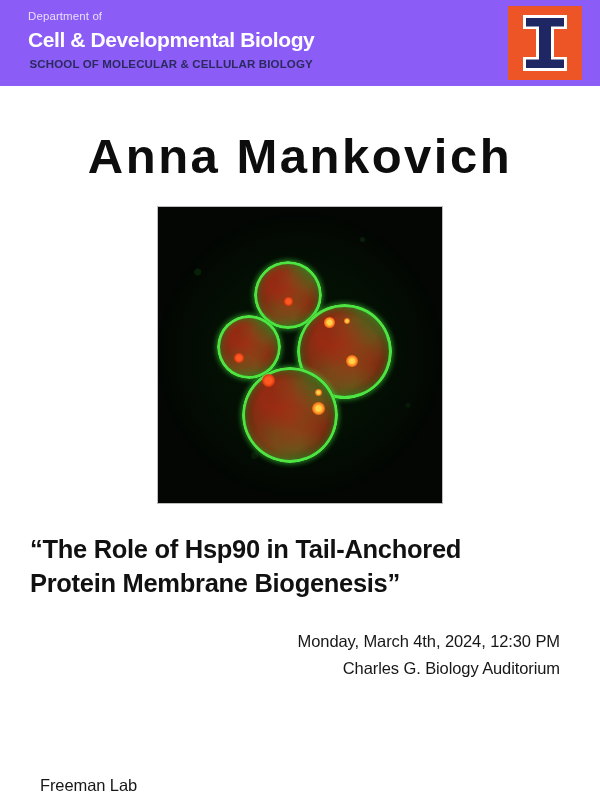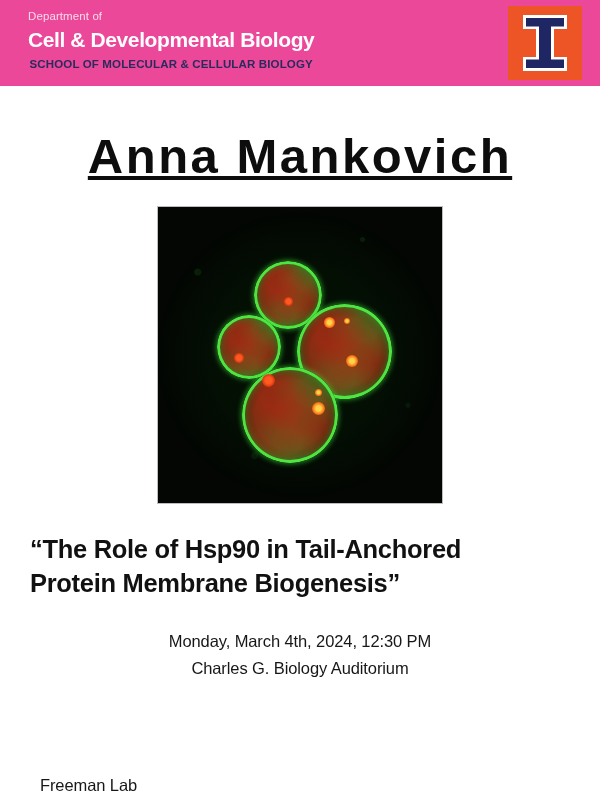--- a/index.html
+++ b/index.html
@@ -14,21 +14,21 @@
     color: #111111;
     overflow: hidden;
     position: relative;
   }
 
   
   .header-band {
     position: relative;
     width: 600px;
     height: 86px;
-    background: #ec4899;
+    background: #8b5cf6;
     box-sizing: border-box;
   }
   .header-text-block {
     position: absolute;
     left: 28px;
     top: 9px;
   }
   .dept-eyebrow {
     font-size: 11.5px;
     font-weight: 400;
@@ -74,21 +74,20 @@
   
   .speaker-name {
     margin: 0;
     padding: 42px 0 0 0;
     text-align: center;
     font-size: 49px;
     font-weight: bold;
     letter-spacing: 2.5px;
     color: #0d0d0d;
     line-height: 56px;
-    text-decoration: underline;
   }
 
   
   .figure-wrap {
     margin: 22px auto 0 auto;
     width: 286px;
     height: 298px;
     position: relative;
   }
   .micrograph {
@@ -152,20 +151,21 @@
     margin: 28px auto 0 auto;
     width: 520px;
     text-align: center;
   }
   .event-details .line {
     font-size: 16.5px;
     font-weight: 400;
     line-height: 27px;
     color: #171717;
     letter-spacing: -0.1px;
+    text-align: right;
   }
 
   
   .lab-footer {
     position: absolute;
     left: 40px;
     top: 776px;
     font-size: 16.5px;
     font-weight: 400;
     color: #171717;

